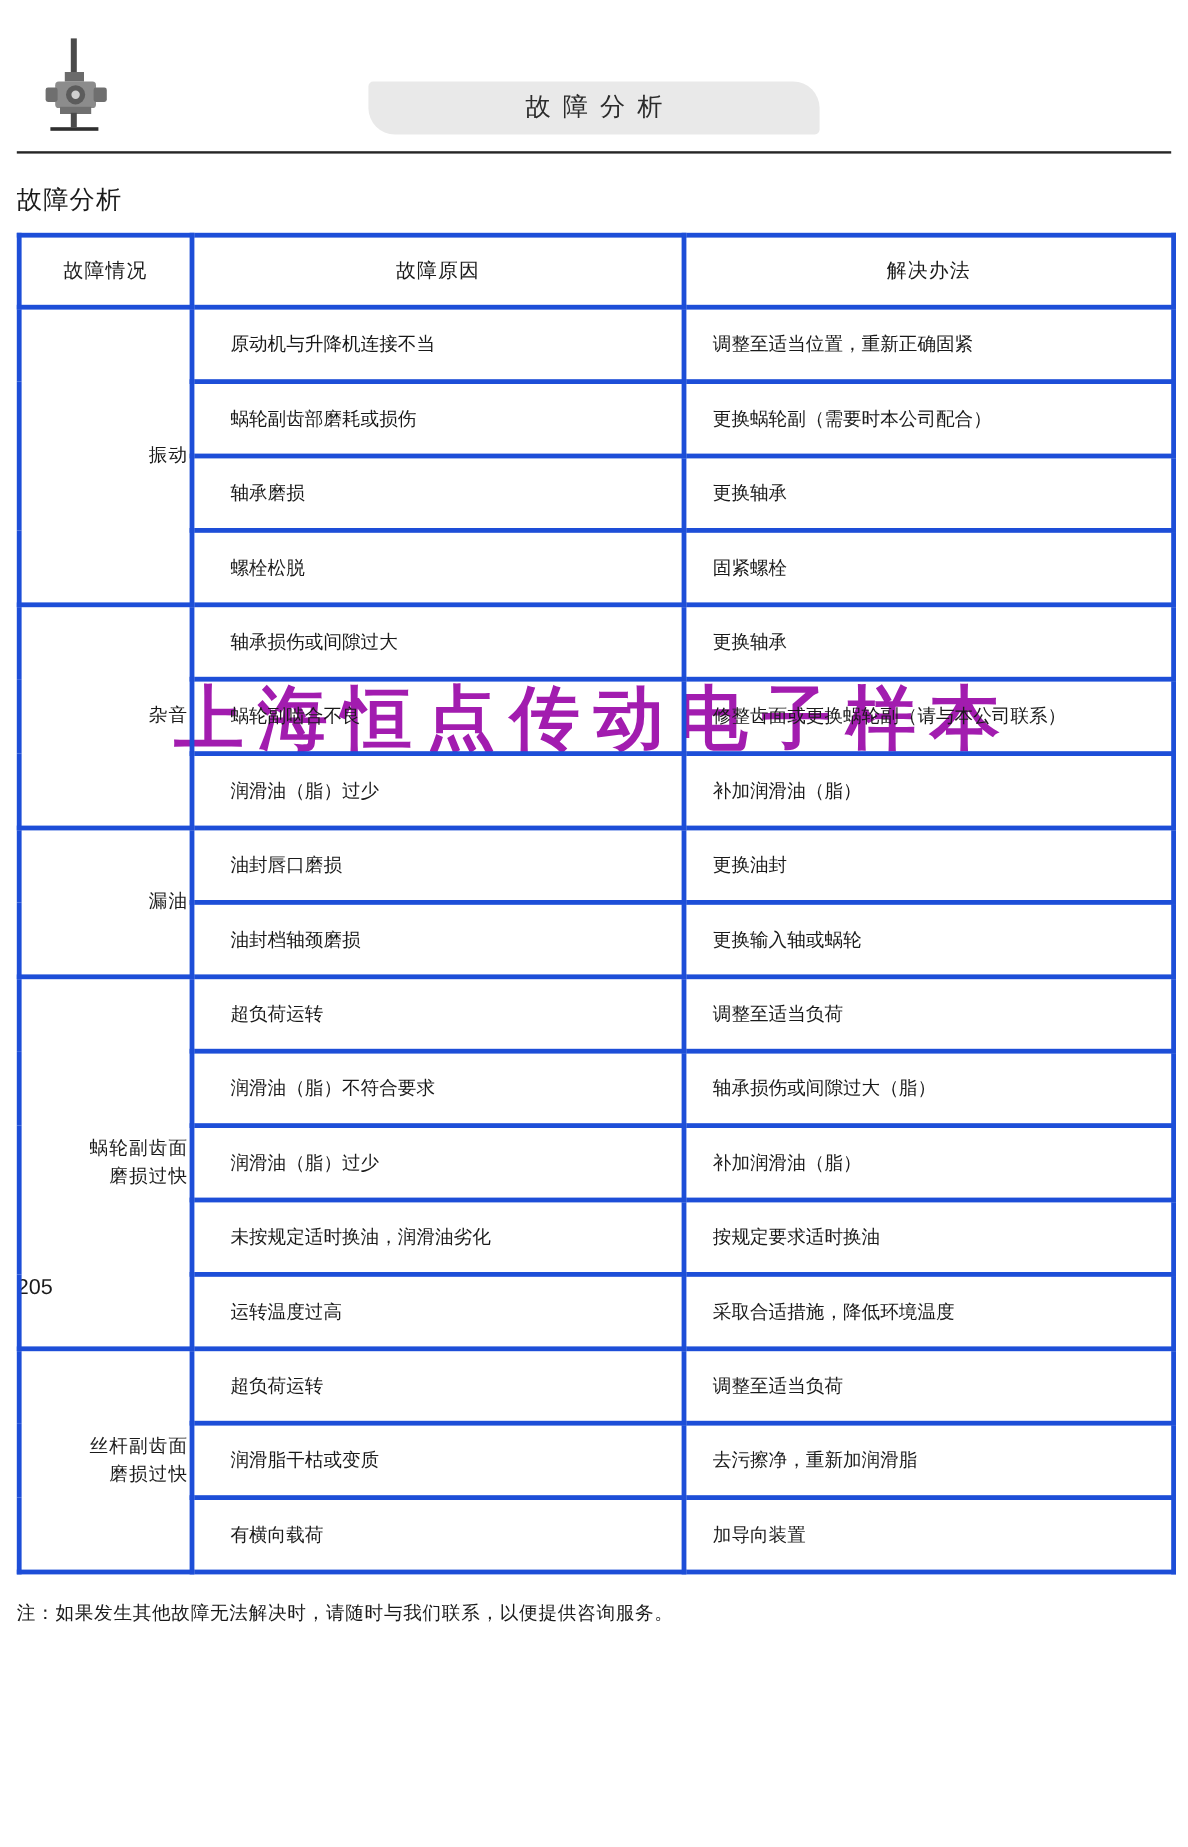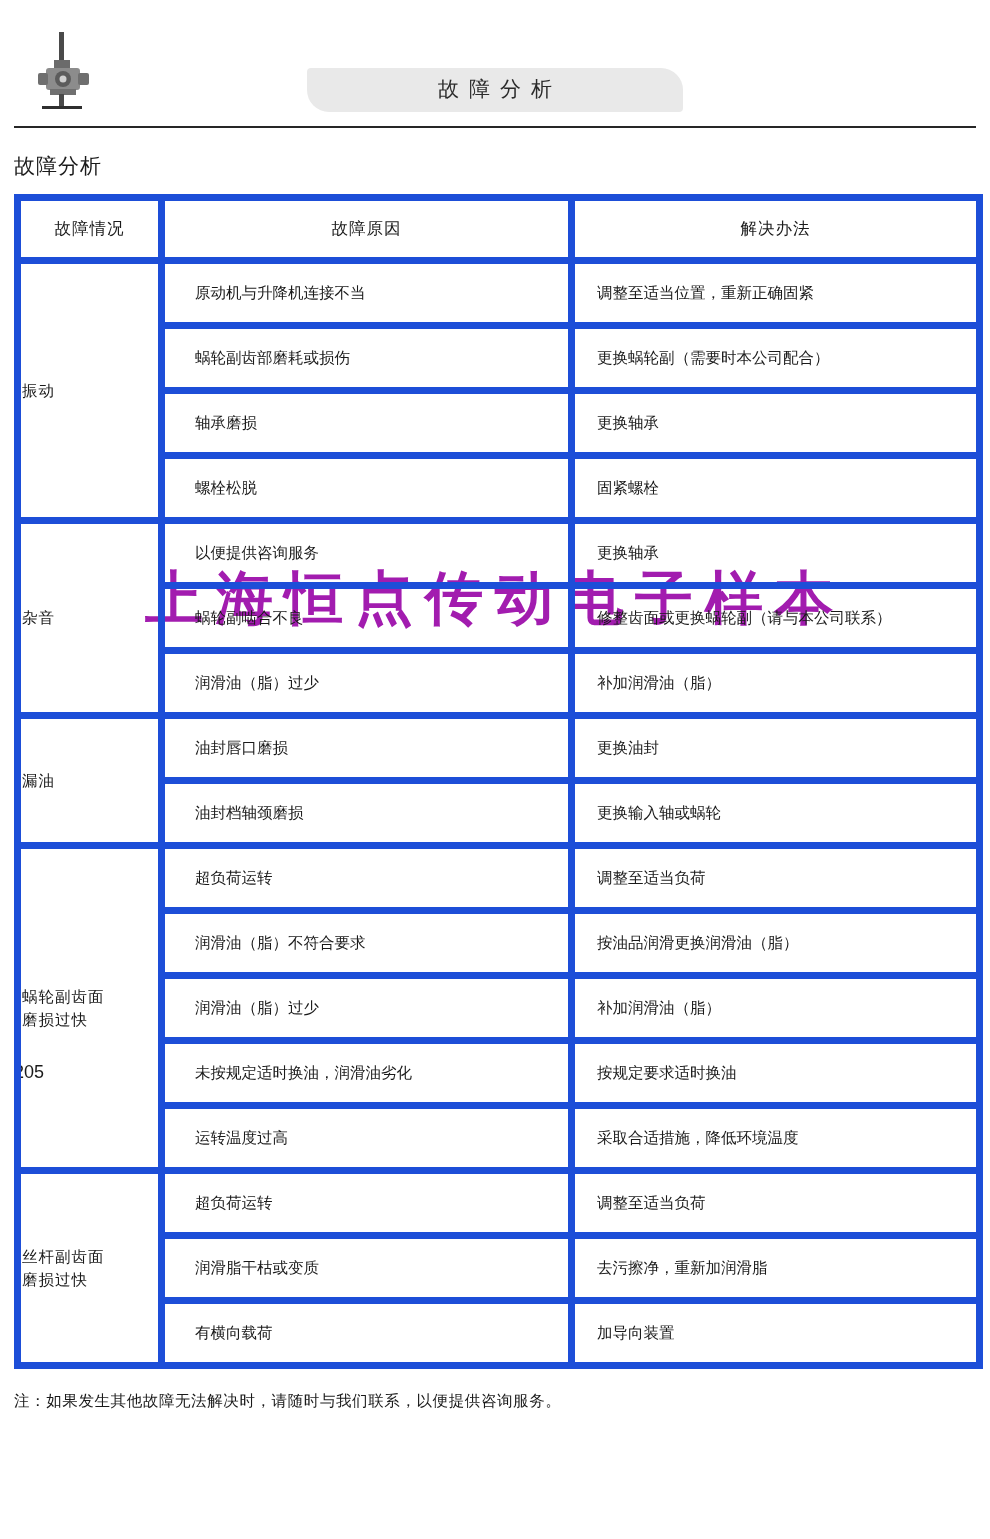--- a/index.html
+++ b/index.html
@@ -95,38 +95,38 @@
     position: relative;
     z-index: 1;
   }
   table.fault {
     border-collapse: collapse;
     width: 962px;
     table-layout: fixed;
     background: transparent;
   }
   table.fault th, table.fault td {
-    border: 7px solid #1d4ed8;
+    border: 4px solid #1d4ed8;
     font-size: 15.5px;
     color: #1a1a1a;
     font-weight: normal;
     background: transparent;
   }
   table.fault th {
     text-align: center;
     height: 54px;
     font-size: 16.5px;
     letter-spacing: 1px;
   }
   col.c1 { width: 144px; }
   col.c2 { width: 410px; }
   col.c3 { width: 408px; }
 
   td.cat {
-    text-align: left;
+    text-align: right;
     vertical-align: middle;
     font-size: 16.5px;
     letter-spacing: 1px;
     line-height: 1.5;
   }
   td.cause {
     padding: 0 0 0 30px;
     height: 58px;
     vertical-align: middle;
   }
@@ -214,21 +214,21 @@
           <td class="cause">轴承磨损</td>
           <td class="sol">更换轴承</td>
         </tr>
         <tr>
           <td class="cause">螺栓松脱</td>
           <td class="sol">固紧螺栓</td>
         </tr>
 
         <tr>
           <td class="cat" rowspan="3">杂音</td>
-          <td class="cause">以便提供咨询服务</td>
+          <td class="cause">轴承损伤或间隙过大</td>
           <td class="sol">更换轴承</td>
         </tr>
         <tr>
           <td class="cause">蜗轮副啮合不良</td>
           <td class="sol">修整齿面或更换蜗轮副（请与本公司联系）</td>
         </tr>
         <tr>
           <td class="cause">润滑油（脂）过少</td>
           <td class="sol">补加润滑油（脂）</td>
         </tr>
@@ -244,21 +244,21 @@
         </tr>
 
         <tr>
           <td class="cat" rowspan="5" style="white-space: pre-line;">蜗轮副齿面
 磨损过快</td>
           <td class="cause">超负荷运转</td>
           <td class="sol">调整至适当负荷</td>
         </tr>
         <tr>
           <td class="cause">润滑油（脂）不符合要求</td>
-          <td class="sol">按油品润滑更换润滑油（脂）</td>
+          <td class="sol">轴承损伤或间隙过大（脂）</td>
         </tr>
         <tr>
           <td class="cause">润滑油（脂）过少</td>
           <td class="sol">补加润滑油（脂）</td>
         </tr>
         <tr>
           <td class="cause">未按规定适时换油，润滑油劣化</td>
           <td class="sol">按规定要求适时换油</td>
         </tr>
         <tr>

